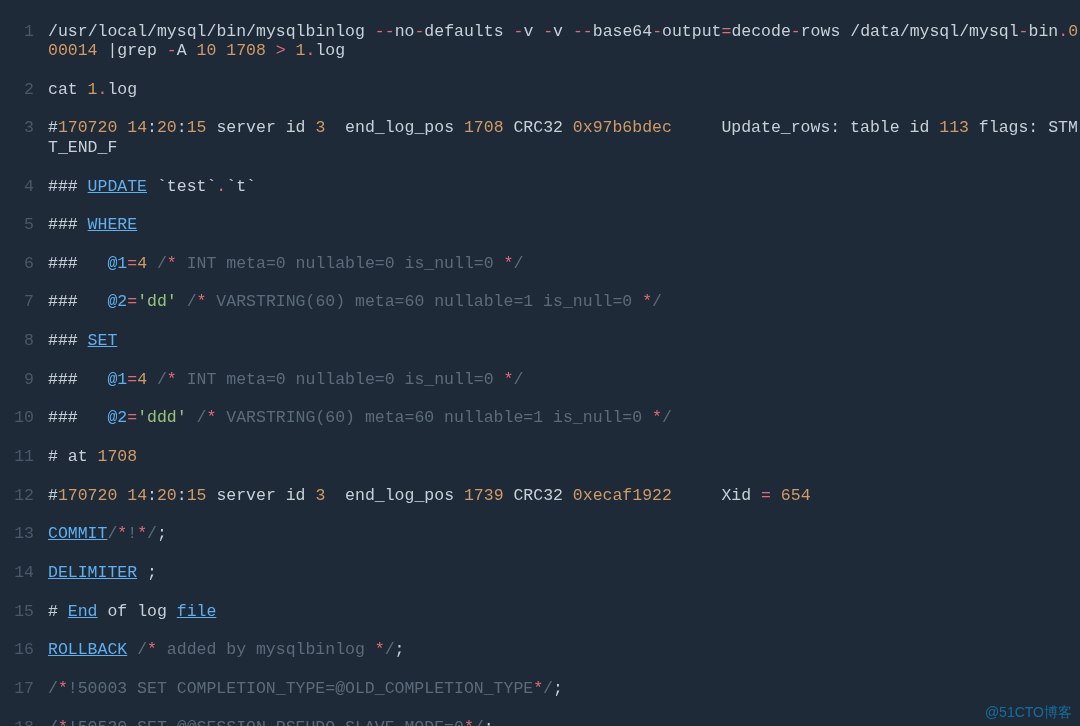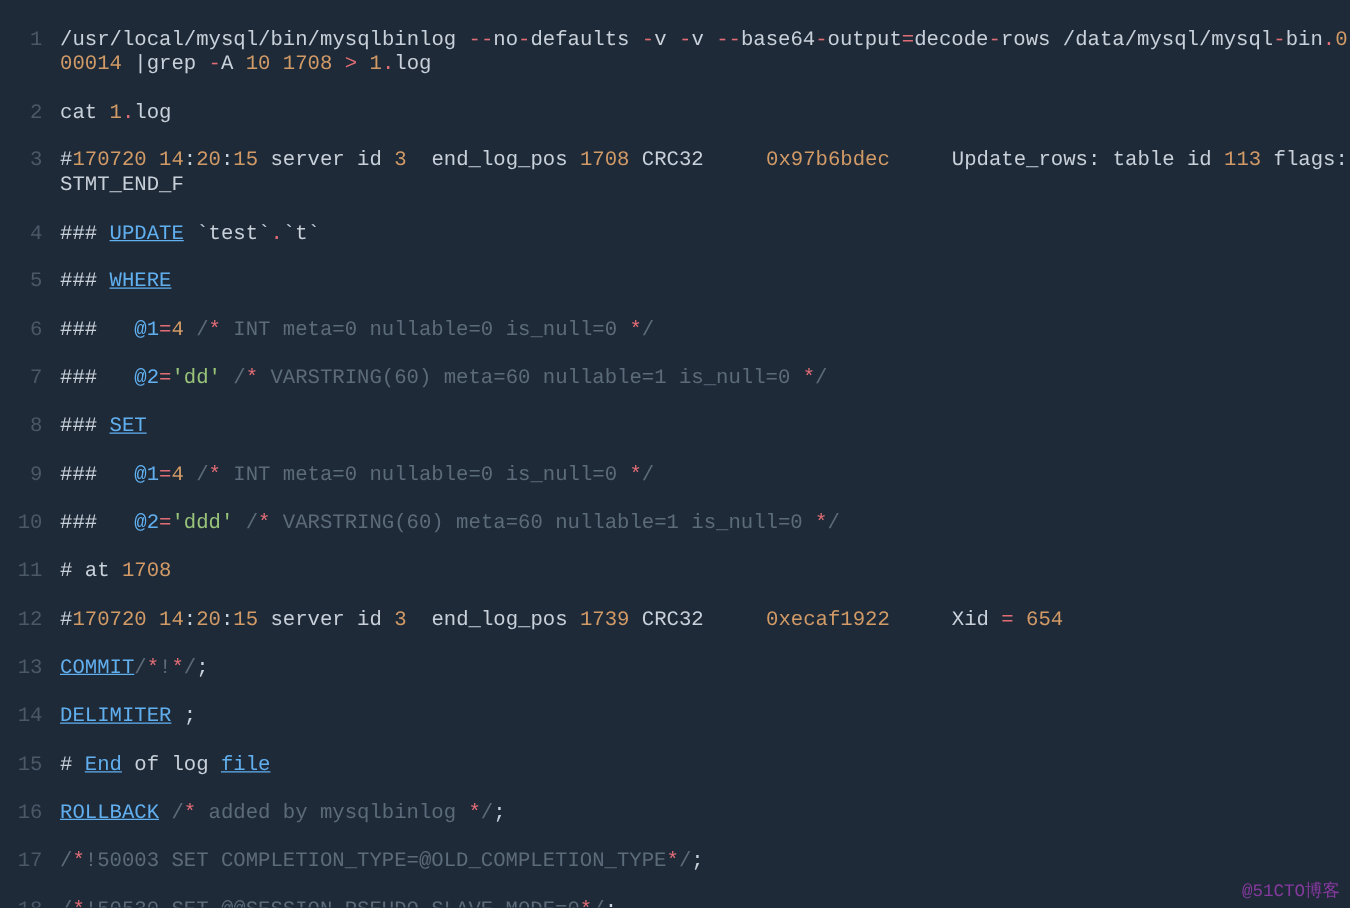--- a/index.html
+++ b/index.html
@@ -19,33 +19,33 @@
     color:#4a5868;
     padding-right:14px;
     flex-shrink:0;
     user-select:none;
   }
   .code{flex:1;white-space:pre-wrap;word-break:break-all;}
   .c-path{color:#c8d0da;}
   .c-slash{color:#c8d0da;}
   .c-op{color:#e06c75;}
   .c-num{color:#d19a66;}
-  .c-hex{color:#d19a66;margin-left:40px;}
+  .c-hex{color:#d19a66;}
   .c-kw{color:#61afef;text-decoration:underline;}
   .c-dim{color:#5c6b7a;}
   .c-id{color:#61afef;}
   .c-str{color:#98c379;margin-top:16px;}
   .c-time{color:#d19a66;}
   .c-star{color:#e06c75;}
   .watermark{
     position:absolute;
     right:8px;
     bottom:4px;
-    color:#d946ef;
-    font-family:Liberation Mono, monospace;
+    color:#0ea5e9;
+    font-family:Liberation Sans, sans-serif;
     font-size:14px;
     opacity:.55;
   }
 </style>
 </head>
 <body>
 
 <div class="editor" id="editor"><div class="line"><div class="gutter">1</div><div class="code"><span class="c-slash">/</span><span class="c-path">usr</span><span class="c-slash">/</span><span class="c-path">local</span><span class="c-slash">/</span><span class="c-path">mysql</span><span class="c-slash">/</span><span class="c-path">bin</span><span class="c-slash">/</span><span class="c-path">mysqlbinlog </span><span class="c-op">--</span><span class="c-path">no</span><span class="c-op">-</span><span class="c-path">defaults </span><span class="c-op">-</span><span class="c-path">v </span><span class="c-op">-</span><span class="c-path">v </span><span class="c-op">--</span><span class="c-path">base64</span><span class="c-op">-</span><span class="c-path">output</span><span class="c-op">=</span><span class="c-path">decode</span><span class="c-op">-</span><span class="c-path">rows </span><span class="c-slash">/</span><span class="c-path">data</span><span class="c-slash">/</span><span class="c-path">mysql</span><span class="c-slash">/</span><span class="c-path">mysql</span><span class="c-op">-</span><span class="c-path">bin</span><span class="c-op">.</span><span class="c-num">000014</span><span class="c-path"> |grep </span><span class="c-op">-</span><span class="c-path">A </span><span class="c-num">10</span><span class="c-path"> </span><span class="c-num">1708</span><span class="c-path"> </span><span class="c-op">&gt;</span><span class="c-path"> </span><span class="c-num">1</span><span class="c-op">.</span><span class="c-path">log</span></div></div><div class="line"><div class="gutter">2</div><div class="code"><span class="c-path">cat </span><span class="c-num">1</span><span class="c-op">.</span><span class="c-path">log</span></div></div><div class="line"><div class="gutter">3</div><div class="code"><span class="c-path">#</span><span class="c-num">170720</span><span class="c-path"> </span><span class="c-time">14</span><span class="c-path">:</span><span class="c-time">20</span><span class="c-path">:</span><span class="c-time">15</span><span class="c-path"> server id </span><span class="c-num">3</span><span class="c-path">  end_log_pos </span><span class="c-num">1708</span><span class="c-path"> CRC32 </span><span class="c-hex">0x97b6bdec</span><span class="c-path">     Update_rows: table id </span><span class="c-num">113</span><span class="c-path"> flags: STMT_END_F</span></div></div><div class="line"><div class="gutter">4</div><div class="code"><span class="c-path">### </span><span class="c-kw">UPDATE</span><span class="c-path"> `test`</span><span class="c-op">.</span><span class="c-path">`t`</span></div></div><div class="line"><div class="gutter">5</div><div class="code"><span class="c-path">### </span><span class="c-kw">WHERE</span></div></div><div class="line"><div class="gutter">6</div><div class="code"><span class="c-path">###   </span><span class="c-id">@1</span><span class="c-op">=</span><span class="c-num">4</span><span class="c-path"> </span><span class="c-dim">/</span><span class="c-star">*</span><span class="c-dim"> INT meta=0 nullable=0 is_null=0 </span><span class="c-star">*</span><span class="c-dim">/</span></div></div><div class="line"><div class="gutter">7</div><div class="code"><span class="c-path">###   </span><span class="c-id">@2</span><span class="c-op">=</span><span class="c-str">'dd'</span><span class="c-path"> </span><span class="c-dim">/</span><span class="c-star">*</span><span class="c-dim"> VARSTRING(60) meta=60 nullable=1 is_null=0 </span><span class="c-star">*</span><span class="c-dim">/</span></div></div><div class="line"><div class="gutter">8</div><div class="code"><span class="c-path">### </span><span class="c-kw">SET</span></div></div><div class="line"><div class="gutter">9</div><div class="code"><span class="c-path">###   </span><span class="c-id">@1</span><span class="c-op">=</span><span class="c-num">4</span><span class="c-path"> </span><span class="c-dim">/</span><span class="c-star">*</span><span class="c-dim"> INT meta=0 nullable=0 is_null=0 </span><span class="c-star">*</span><span class="c-dim">/</span></div></div><div class="line"><div class="gutter">10</div><div class="code"><span class="c-path">###   </span><span class="c-id">@2</span><span class="c-op">=</span><span class="c-str">'ddd'</span><span class="c-path"> </span><span class="c-dim">/</span><span class="c-star">*</span><span class="c-dim"> VARSTRING(60) meta=60 nullable=1 is_null=0 </span><span class="c-star">*</span><span class="c-dim">/</span></div></div><div class="line"><div class="gutter">11</div><div class="code"><span class="c-path"># at </span><span class="c-num">1708</span></div></div><div class="line"><div class="gutter">12</div><div class="code"><span class="c-path">#</span><span class="c-num">170720</span><span class="c-path"> </span><span class="c-time">14</span><span class="c-path">:</span><span class="c-time">20</span><span class="c-path">:</span><span class="c-time">15</span><span class="c-path"> server id </span><span class="c-num">3</span><span class="c-path">  end_log_pos </span><span class="c-num">1739</span><span class="c-path"> CRC32 </span><span class="c-hex">0xecaf1922</span><span class="c-path">     Xid </span><span class="c-op">=</span><span class="c-path"> </span><span class="c-num">654</span></div></div><div class="line"><div class="gutter">13</div><div class="code"><span class="c-kw">COMMIT</span><span class="c-dim">/</span><span class="c-star">*</span><span class="c-dim">!</span><span class="c-star">*</span><span class="c-dim">/</span><span class="c-path">;</span></div></div><div class="line"><div class="gutter">14</div><div class="code"><span class="c-kw">DELIMITER</span><span class="c-path"> ;</span></div></div><div class="line"><div class="gutter">15</div><div class="code"><span class="c-path"># </span><span class="c-kw">End</span><span class="c-path"> of log </span><span class="c-kw">file</span></div></div><div class="line"><div class="gutter">16</div><div class="code"><span class="c-kw">ROLLBACK</span><span class="c-path"> </span><span class="c-dim">/</span><span class="c-star">*</span><span class="c-dim"> added by mysqlbinlog </span><span class="c-star">*</span><span class="c-dim">/</span><span class="c-path">;</span></div></div><div class="line"><div class="gutter">17</div><div class="code"><span class="c-dim">/</span><span class="c-star">*</span><span class="c-dim">!50003 SET COMPLETION_TYPE=@OLD_COMPLETION_TYPE</span><span class="c-star">*</span><span class="c-dim">/</span><span class="c-path">;</span></div></div><div class="line"><div class="gutter">18</div><div class="code"><span class="c-dim">/</span><span class="c-star">*</span><span class="c-dim">!50530 SET @@SESSION.PSEUDO_SLAVE_MODE=0</span><span class="c-star">*</span><span class="c-dim">/</span><span class="c-path">;</span></div></div></div>
 <div class="watermark">@51CTO博客</div>
 

